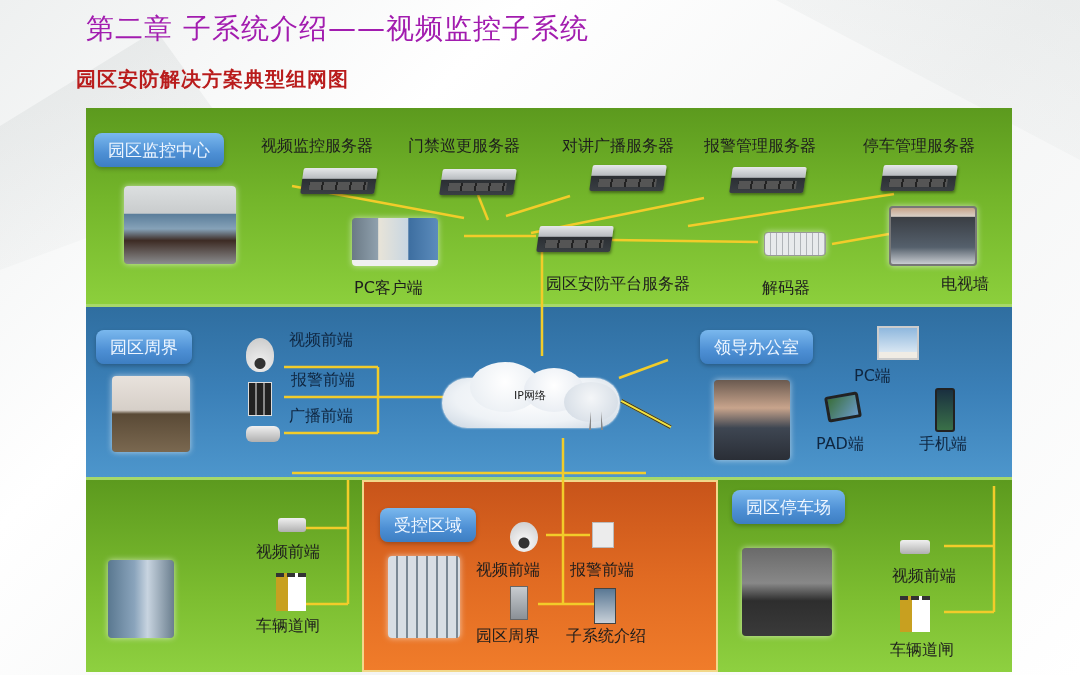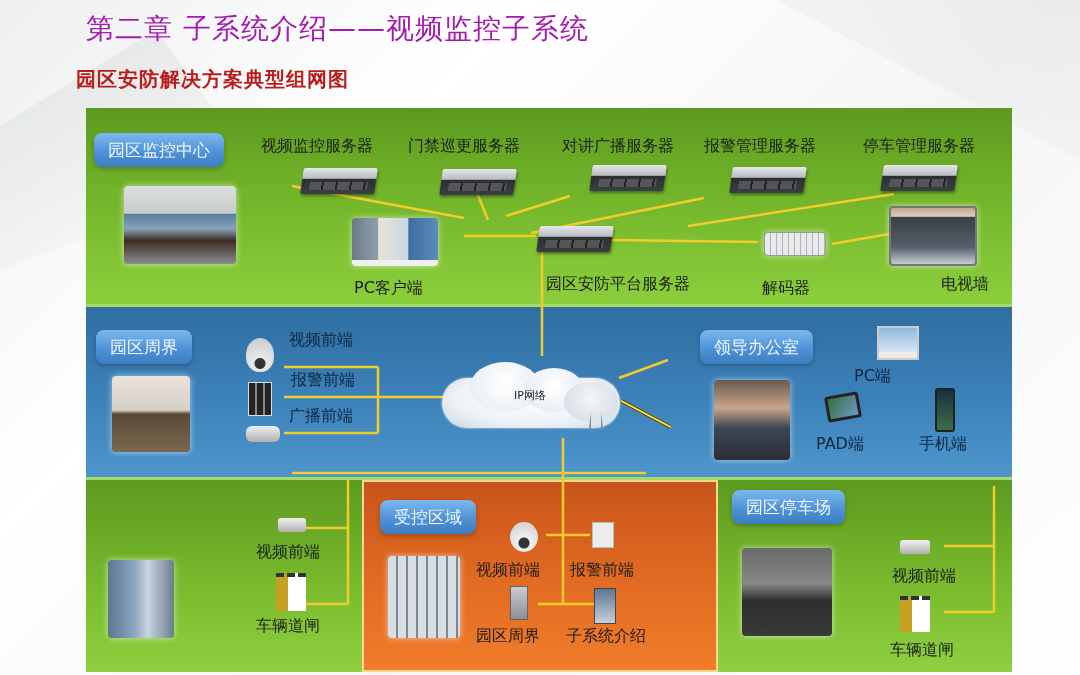--- a/index.html
+++ b/index.html
@@ -172,21 +172,21 @@
   <div style="position:absolute; left:849px; top:280px; width:20px; height:44px; background:linear-gradient(180deg,#1a3040,#3a7048); border:2px solid #222; border-radius:3px;"></div>
   <div class="txt txt-dark" style="left:833px; top:326px;">手机端</div>
 
   <div class="photo" style="left:22px; top:452px; width:66px; height:78px; background:linear-gradient(90deg,#5a7890 0%,#8aa4bc 40%,#c8d4e0 60%,#6a7e8e 100%);"></div>
 
   <div style="position:absolute; left:192px; top:410px; width:28px; height:14px; background:linear-gradient(180deg,#f0f0f0,#b0b0b0); border-radius:3px;"></div>
   <div class="txt" style="left:170px; top:434px;">视频前端</div>
   <div style="position:absolute; left:190px; top:465px; width:30px; height:38px; background:linear-gradient(90deg,#c8a020 0 40%,#ffffff 40%); border-top:4px dashed #333;"></div>
   <div class="txt" style="left:170px; top:508px;">车辆道闸</div>
 
-  <div class="zone-label" style="left:294px; top:392px;">受控区域</div>
+  <div class="zone-label" style="left:294px; top:400px;">受控区域</div>
   <div class="photo" style="left:302px; top:448px; width:72px; height:82px; background:repeating-linear-gradient(90deg,#d8dee4 0 8px,#7a8894 8px 10px);"></div>
 
   <div style="position:absolute; left:424px; top:414px; width:28px; height:30px; border-radius:50%; background:radial-gradient(circle at 50% 70%,#333 0 5px,#f0f0f0 6px,#c8c8c8 100%);"></div>
   <div class="txt" style="left:390px; top:452px;">视频前端</div>
   <div style="position:absolute; left:506px; top:414px; width:22px; height:26px; background:#ececec; border:1px solid #bbb;"></div>
   <div class="txt" style="left:484px; top:452px;">报警前端</div>
   <div style="position:absolute; left:424px; top:478px; width:18px; height:34px; background:linear-gradient(180deg,#c8ccd0,#8a9096); border:1px solid #666;"></div>
   <div class="txt" style="left:390px; top:518px;">园区周界</div>
   <div style="position:absolute; left:508px; top:480px; width:22px; height:36px; background:linear-gradient(180deg,#5a7894,#c8d0d8); border:1px solid #444;"></div>
   <div class="txt" style="left:480px; top:518px;">子系统介绍</div>

